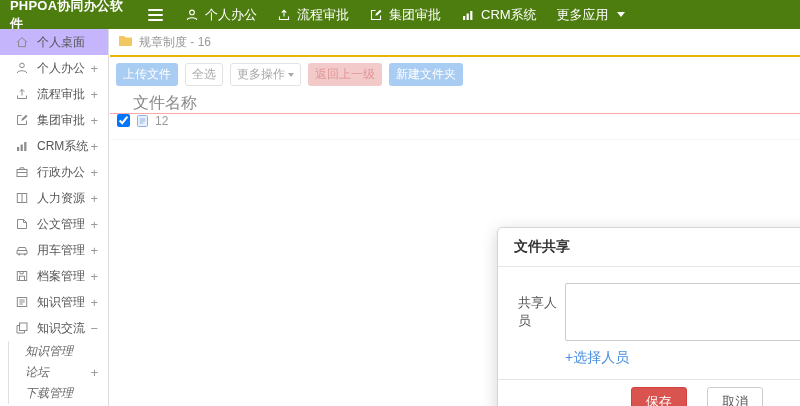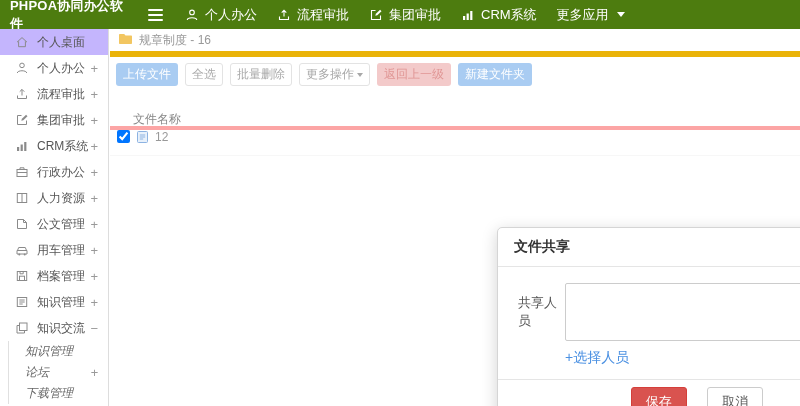--- a/index.html
+++ b/index.html
@@ -22,28 +22,28 @@
   .side-item.active { background:#c4b5fd; }
   .sicon { width:14px; height:14px; margin-right:8px; color:#8a8a8a; flex-shrink:0; }
   .sicon svg { display:block; }
   .slabel { white-space:nowrap; }
   .expand { margin-left:auto; color:#999; font-size:13px; }
   .submenu { margin-left:8px; border-left:1px solid #e0e0e0;font-style:italic; }
   .sub-item { height:21px; display:flex; align-items:center; padding:0 10px 0 16px; color:#666; cursor:pointer; }
 
   
   .main { position:absolute; top:29px; left:110px; right:0; bottom:0; background:#fff; }
-  .breadcrumb { height:28px; display:flex; align-items:center; gap:6px; padding:0 8px; font-size:12px; color:#999; border-bottom:6px solid #eab308; }
+  .breadcrumb { height:28px; display:flex; align-items:center; gap:6px; padding:0 8px; font-size:12px; color:#999; border-bottom:2px solid #eab308; }
   .toolbar { display:flex; gap:7px; padding:6px 6px; }
   .btn { font-size:12px; height:23px; line-height:21px; padding:0 6px; border-radius:3px; border:1px solid transparent; cursor:pointer; background:none; font-family:inherit; white-space:nowrap; }
   .btn-blue { background:#a9ccf2; color:#fff; }
   .btn-plain { background:#fff; border-color:#e3e3e3; color:#a8a8a8; }
   .btn-red { background:#f3caca; color:#e09695; }
   .btn .dcaret { display:inline-block; width:0; height:0; border-left:3.5px solid transparent; border-right:3.5px solid transparent; border-top:4px solid #a8a8a8; margin-left:3px; vertical-align:middle; }
-  .table-header { height:22px; line-height:22px; padding-left:23px; font-size:12px; color:#888; border-bottom:4px solid #fca5a5;margin-top:16px; }
+  .table-header { height:22px; line-height:22px; padding-left:23px; font-size:16px; color:#888; border-bottom:1px solid #fca5a5; }
   .file-row { height:26px; display:flex; align-items:flex-start; gap:6px; padding-left:7px; font-size:12px; color:#999; border-bottom:1px solid #f7f7f7; }
   .file-row input { width:13px; height:13px; margin:0; }
   .file-row .ficon { display:block; }
 
   
   .modal { position:absolute; left:497px; top:227px; width:400px; height:235px; background:#fff; border:1px solid #d5d5d5; border-radius:5px; box-shadow:0 4px 16px rgba(0,0,0,.18); }
   .modal-header { padding:10px 16px; font-size:14px; font-weight:bold; color:#333; border-bottom:1px solid #e5e5e5; }
   .modal-body { padding:16px 16px 0 20px; display:flex; align-items:center; }
   .modal-body label { width:47px; flex-shrink:0; font-size:13px; color:#555; }
   .modal-body textarea { flex:1; height:58px; border:1px solid #ccc; border-radius:2px; resize:none; background:#fff; font-family:inherit; }
@@ -248,21 +248,20 @@
   <div class="breadcrumb">
     <span><svg width="15" height="13" viewBox="0 0 15 13">
           <path d="M1 3c0-.6.4-1 1-1h4.2l1.3 1.6H13c.6 0 1 .4 1 1V11c0 .6-.4 1-1 1H2c-.6 0-1-.4-1-1z" fill="#f2c661"></path>
         </svg></span>
     <span>规章制度 - 16</span>
   </div>
 
   <div class="toolbar">
     <button class="btn btn-blue">上传文件</button>
     <button class="btn btn-plain">全选</button>
-    <button class="btn btn-plain">批量删除</button>
     <button class="btn btn-plain"><span>更多操作</span><span class="dcaret"></span></button>
     <button class="btn btn-red">返回上一级</button>
     <button class="btn btn-blue">新建文件夹</button>
   </div>
 
   <div class="table-header">文件名称</div>
 
   <div class="file-row">
     <input type="checkbox" checked="" style="">
     <span class="ficon"><svg width="13" height="14" viewBox="0 0 13 14">

